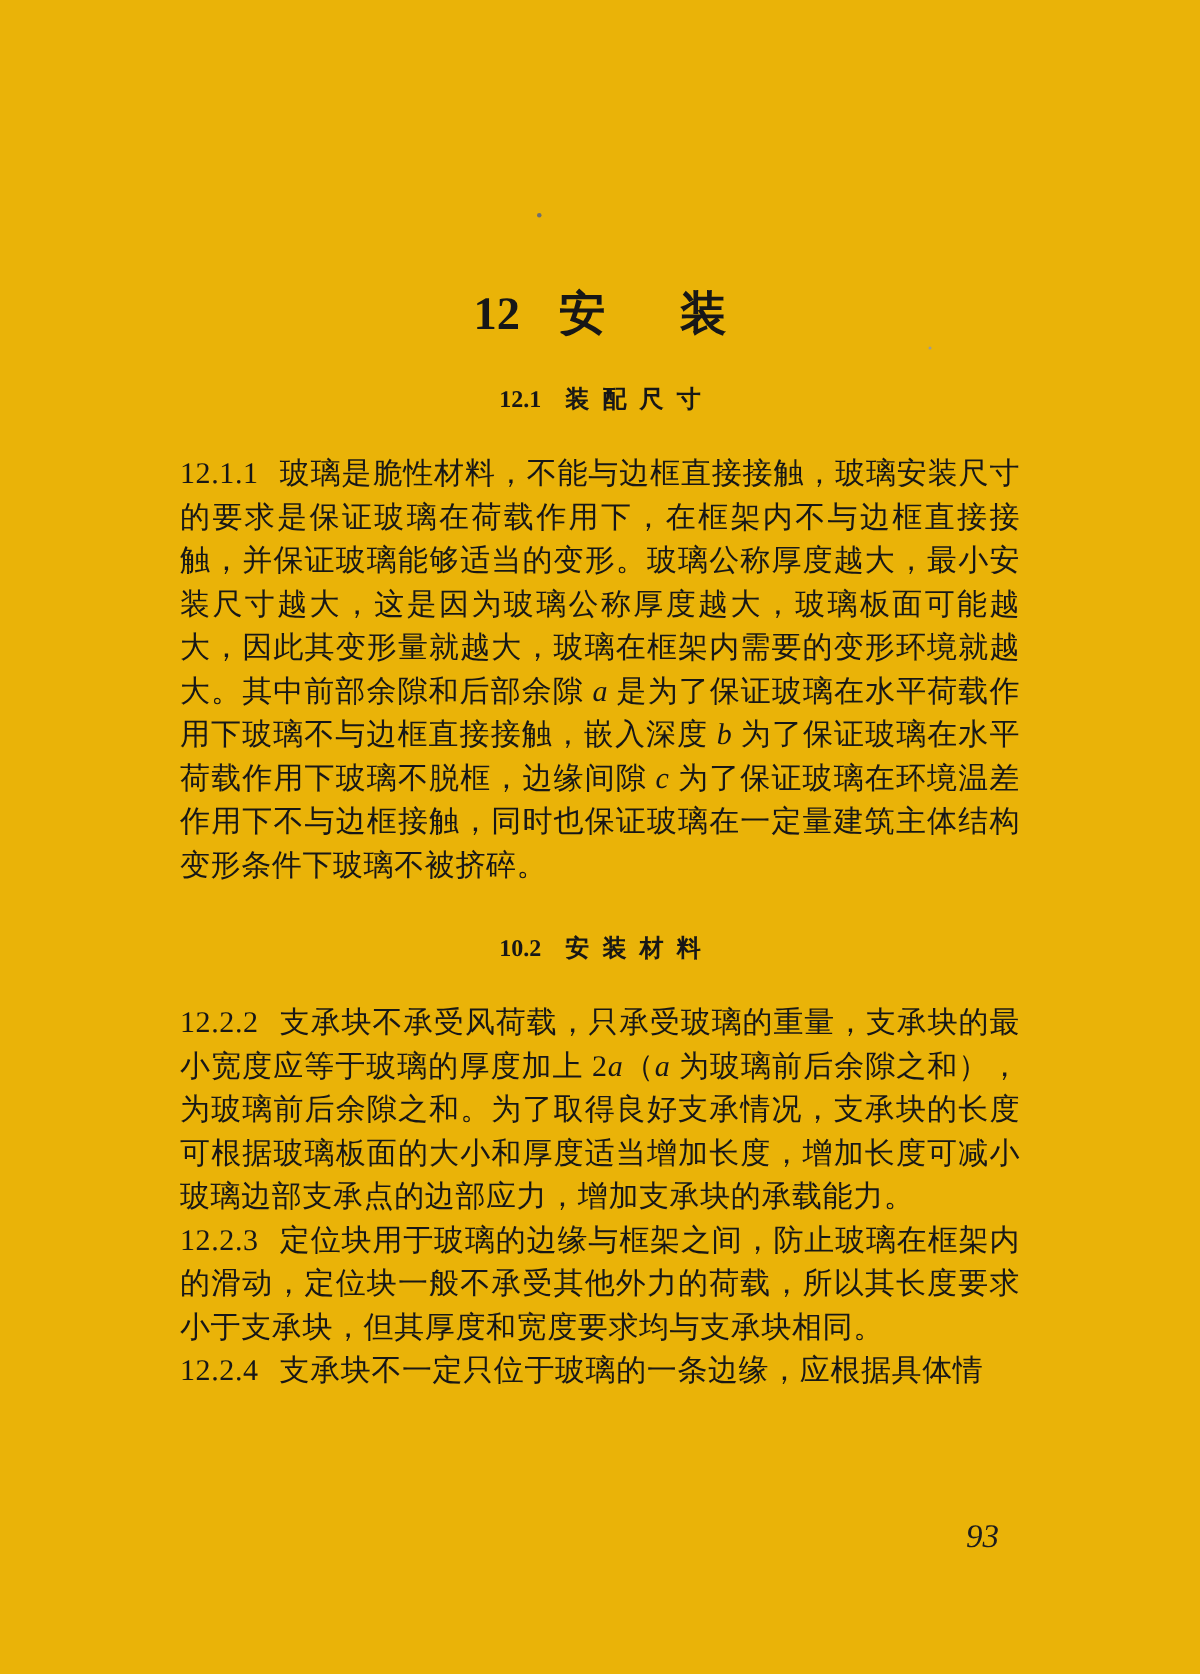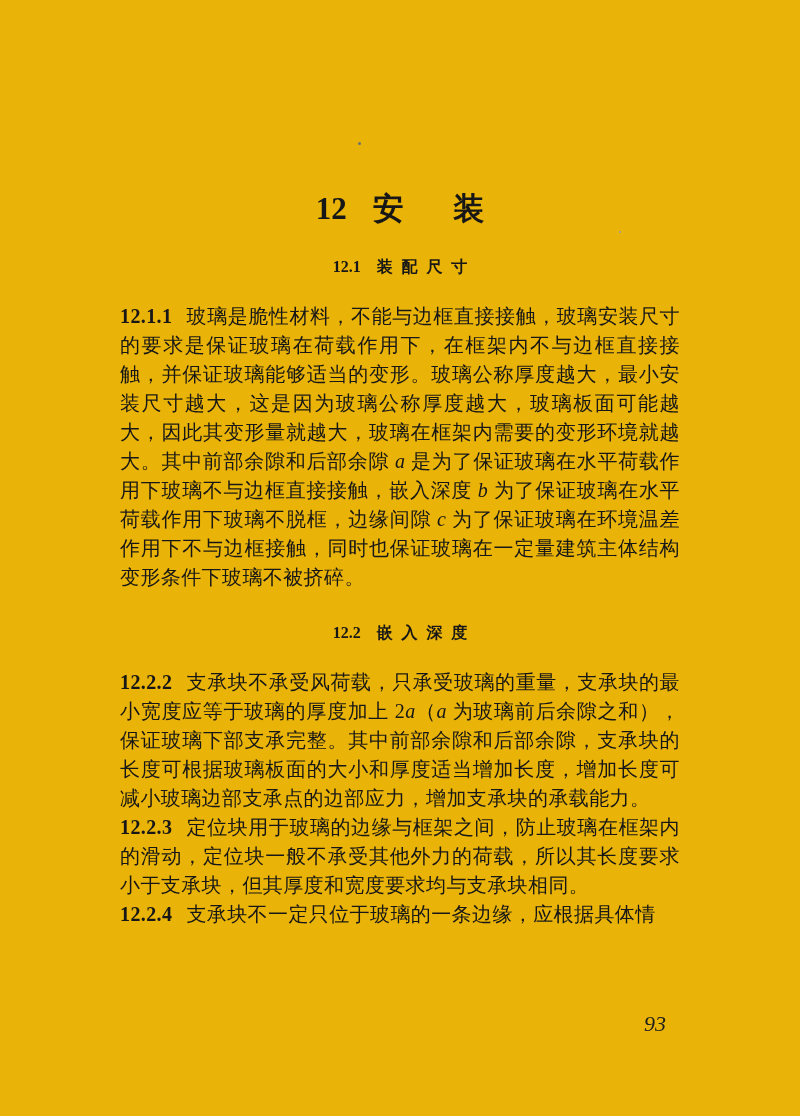--- a/index.html
+++ b/index.html
@@ -48,21 +48,21 @@
   }
   
   p.para {
     margin: 0;
     font-size: 20px;
     line-height: 29px;
     letter-spacing: 0.4px;
     text-align: justify;
   }
   .para-label {
-    font-weight: bold;
+    font-weight: normal;
     margin-right: 14px;
     margin-top: 34px;
   }
   .para i {
     font-style: italic;
     font-family: "Liberation Serif", "DejaVu Serif", serif;
   }
   
   .pagenum {
     position: absolute;
@@ -94,22 +94,22 @@
 
   <div id="content">
       <section>
     <h2 class="section-heading">
       <span class="sec-num">12.1</span><span class="sec-title">装配尺寸</span>
     </h2>
   <p class="para"><b class="para-label">12.1.1</b><span class="para-text"><span>玻璃是脆性材料，不能与边框直接接触，玻璃安装尺寸的要求是保证玻璃在荷载作用下，在框架内不与边框直接接触，并保证玻璃能够适当的变形。玻璃公称厚度越大，最小安装尺寸越大，这是因为玻璃公称厚度越大，玻璃板面可能越大，因此其变形量就越大，玻璃在框架内需要的变形环境就越大。其中前部余隙和后部余隙 </span><i>a</i><span> 是为了保证玻璃在水平荷载作用下玻璃不与边框直接接触，嵌入深度 </span><i>b</i><span> 为了保证玻璃在水平荷载作用下玻璃不脱框，边缘间隙 </span><i>c</i><span> 为了保证玻璃在环境温差作用下不与边框接触，同时也保证玻璃在一定量建筑主体结构变形条件下玻璃不被挤碎。</span></span></p>
       </section>
       <section>
     <h2 class="section-heading">
-      <span class="sec-num">12.2</span><span class="sec-title">嵌入深度</span>
+      <span class="sec-num">10.2</span><span class="sec-title">安装材料</span>
     </h2>
-        <p class="para"><b class="para-label">12.2.2</b><span class="para-text"><span>支承块不承受风荷载，只承受玻璃的重量，支承块的最小宽度应等于玻璃的厚度加上 2</span><i>a</i><span>（</span><i>a</i><span> 为玻璃前后余隙之和），保证玻璃下部支承完整。其中前部余隙和后部余隙，支承块的长度可根据玻璃板面的大小和厚度适当增加长度，增加长度可减小玻璃边部支承点的边部应力，增加支承块的承载能力。</span></span></p>
+        <p class="para"><b class="para-label">12.2.2</b><span class="para-text"><span>支承块不承受风荷载，只承受玻璃的重量，支承块的最小宽度应等于玻璃的厚度加上 2</span><i>a</i><span>（</span><i>a</i><span> 为玻璃前后余隙之和），为玻璃前后余隙之和。为了取得良好支承情况，支承块的长度可根据玻璃板面的大小和厚度适当增加长度，增加长度可减小玻璃边部支承点的边部应力，增加支承块的承载能力。</span></span></p>
         <p class="para"><b class="para-label">12.2.3</b><span class="para-text"><span>定位块用于玻璃的边缘与框架之间，防止玻璃在框架内的滑动，定位块一般不承受其他外力的荷载，所以其长度要求小于支承块，但其厚度和宽度要求均与支承块相同。</span></span></p>
         <p class="para"><b class="para-label">12.2.4</b><span class="para-text"><span>支承块不一定只位于玻璃的一条边缘，应根据具体情</span></span></p>
       </section>
     </div>
 
   <div class="pagenum">93</div>
 </div>
 
 </body></html>

